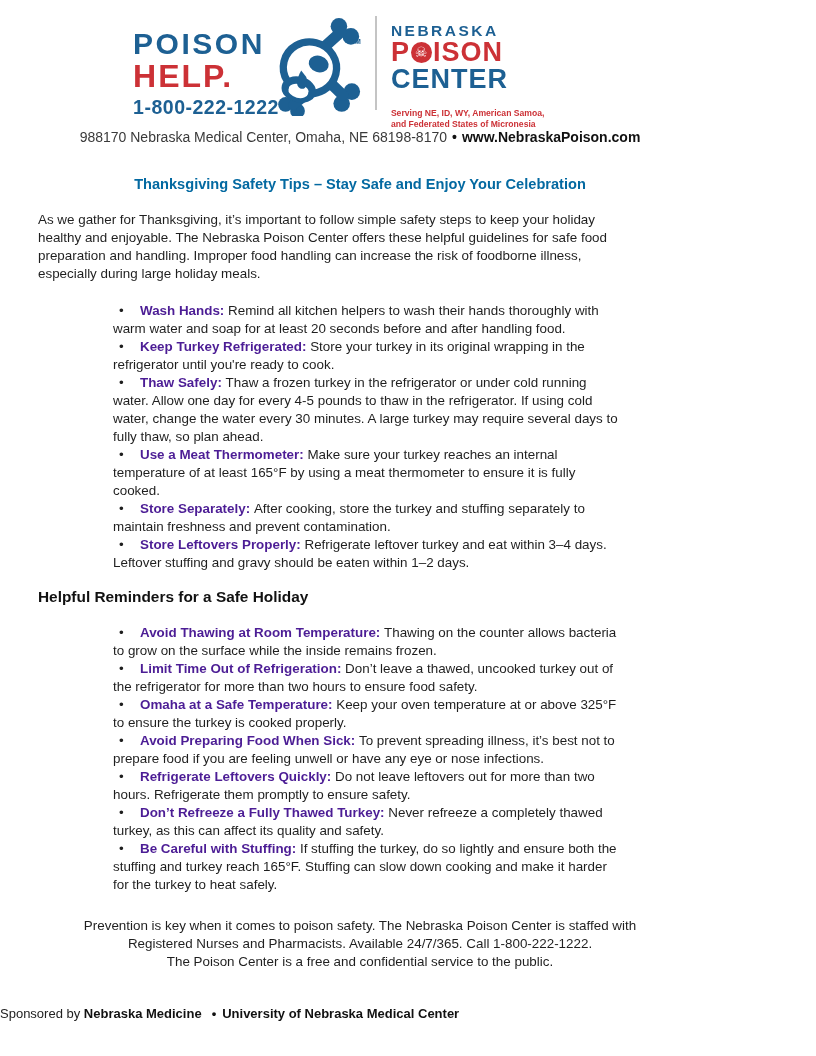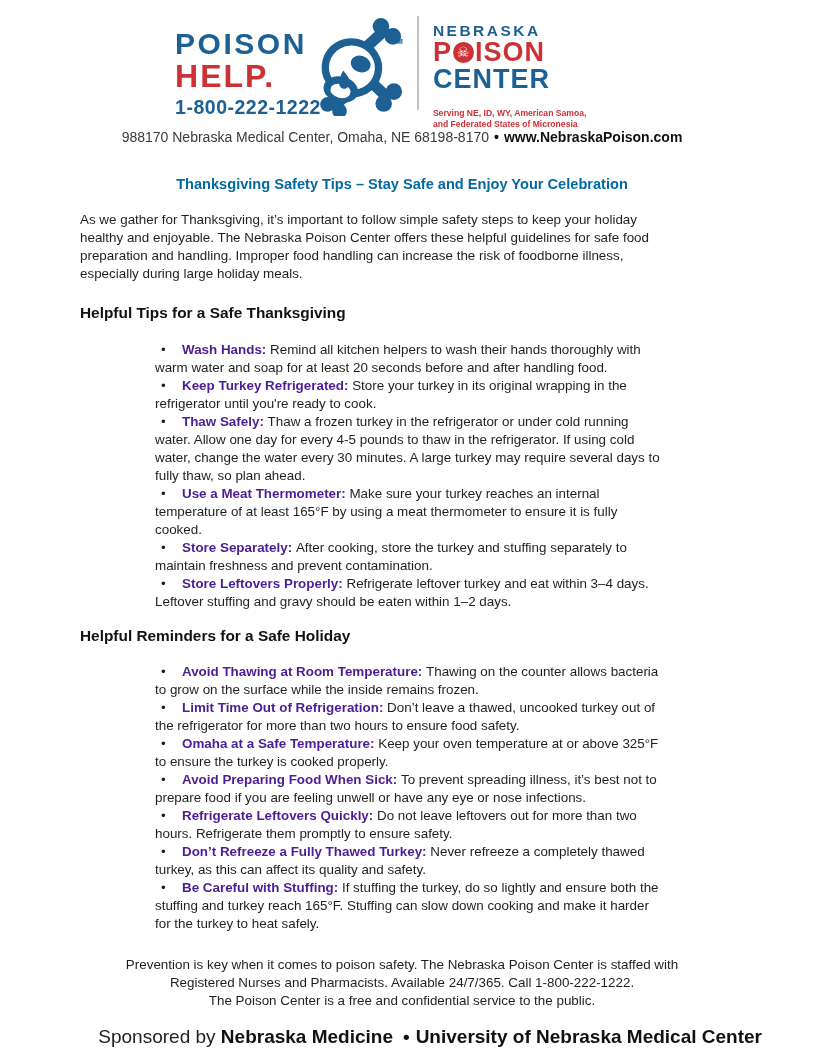--- a/index.html
+++ b/index.html
@@ -2,21 +2,21 @@
 <html style="--blue: #1d6093; --red: #cc3136; --sep: #c4c4c4;"><head>
 <meta charset="utf-8">
 <style>
   html,body{margin:0;padding:0;background:#ffffff;}
   body{
     width:816px;height:1056px;overflow:hidden;
     font-family:"Liberation Sans","DejaVu Sans",sans-serif;
     color:#1f1f1f;font-size:13.4px;line-height:18px;
     -webkit-font-smoothing:antialiased;
   }
-  .page{position:relative;width:720px;height:1056px;padding-left:42px;}
+  .page{position:relative;width:720px;height:1056px;}
 
   
   .logo-row{
     padding-top:12px;display:flex;justify-content:center;align-items:flex-start;gap:14px;
     height:104px;
   }
   .ph-logo{display:flex;align-items:flex-start;}
   .ph-text{text-align:left;padding-top:18px;}
   .ph-poison{color:var(--blue);font-weight:700;font-size:30px;line-height:28px;letter-spacing:2.5px;}
   .ph-help{color:var(--red);font-weight:700;font-size:32px;line-height:36px;letter-spacing:2px;}
@@ -45,21 +45,21 @@
   .sec-heading.first{margin-top:21px;}
   .sec-heading.second{margin-top:16px;}
   .bullets{margin:19px 98px 0 38px;}
   .bullets.second{margin-top:18px;}
   p.bullet{margin:0;padding-left:75px;}
   p.bullet .marker{display:inline-block;width:27px;padding-left:6px;box-sizing:border-box;}
   p.bullet strong{font-weight:700;color:#4c1d95;}
 
   
   .closing{margin-top:23px;text-align:center;}
-  .footer{margin-top:18px;text-align:right;font-size:19px;color:#222;}
+  .footer{margin-top:34px;text-align:left;font-size:13px;color:#222;}
   .footer strong{color:#111;}
   .foot-sep{font-weight:700;margin:0 6px 0 10px;}
 </style>
 </head>
 <body>
 
 <div class="page">
 
   <header class="logo-row">
 
@@ -117,21 +117,20 @@
 
   <div class="address">
     <span>988170 Nebraska Medical Center, Omaha, NE 68198-8170</span><span class="addr-sep">•</span><span class="addr-bold">www.NebraskaPoison.com</span>
   </div>
 
   <h1 class="title">Thanksgiving Safety Tips – Stay Safe and Enjoy Your Celebration</h1>
 
   <p class="intro">As we gather for Thanksgiving, it’s important to follow simple safety steps to keep your holiday healthy and enjoyable. The Nebraska Poison Center offers these helpful guidelines for safe food preparation and handling. Improper food handling can increase the risk of foodborne illness, especially during large holiday meals.</p>
 
   <section>
-    <h2 class="sec-heading first">Helpful Tips for a Safe Thanksgiving</h2>
     <div class="bullets">
         <p class="bullet"><span class="marker">•</span><strong>Wash Hands: </strong>Remind all kitchen helpers to wash their hands thoroughly with warm water and soap for at least 20 seconds before and after handling food.</p>
         <p class="bullet"><span class="marker">•</span><strong>Keep Turkey Refrigerated: </strong>Store your turkey in its original wrapping in the refrigerator until you're ready to cook.</p>
         <p class="bullet"><span class="marker">•</span><strong>Thaw Safely: </strong>Thaw a frozen turkey in the refrigerator or under cold running water. Allow one day for every 4-5 pounds to thaw in the refrigerator. If using cold water, change the water every 30 minutes. A large turkey may require several days to fully thaw, so plan ahead.</p>
         <p class="bullet"><span class="marker">•</span><strong>Use a Meat Thermometer: </strong>Make sure your turkey reaches an internal temperature of at least 165°F by using a meat thermometer to ensure it is fully cooked.</p>
         <p class="bullet"><span class="marker">•</span><strong>Store Separately: </strong>After cooking, store the turkey and stuffing separately to maintain freshness and prevent contamination.</p>
         <p class="bullet"><span class="marker">•</span><strong>Store Leftovers Properly: </strong>Refrigerate leftover turkey and eat within 3–4 days. Leftover stuffing and gravy should be eaten within 1–2 days.</p>
       </div>
   </section>
 

